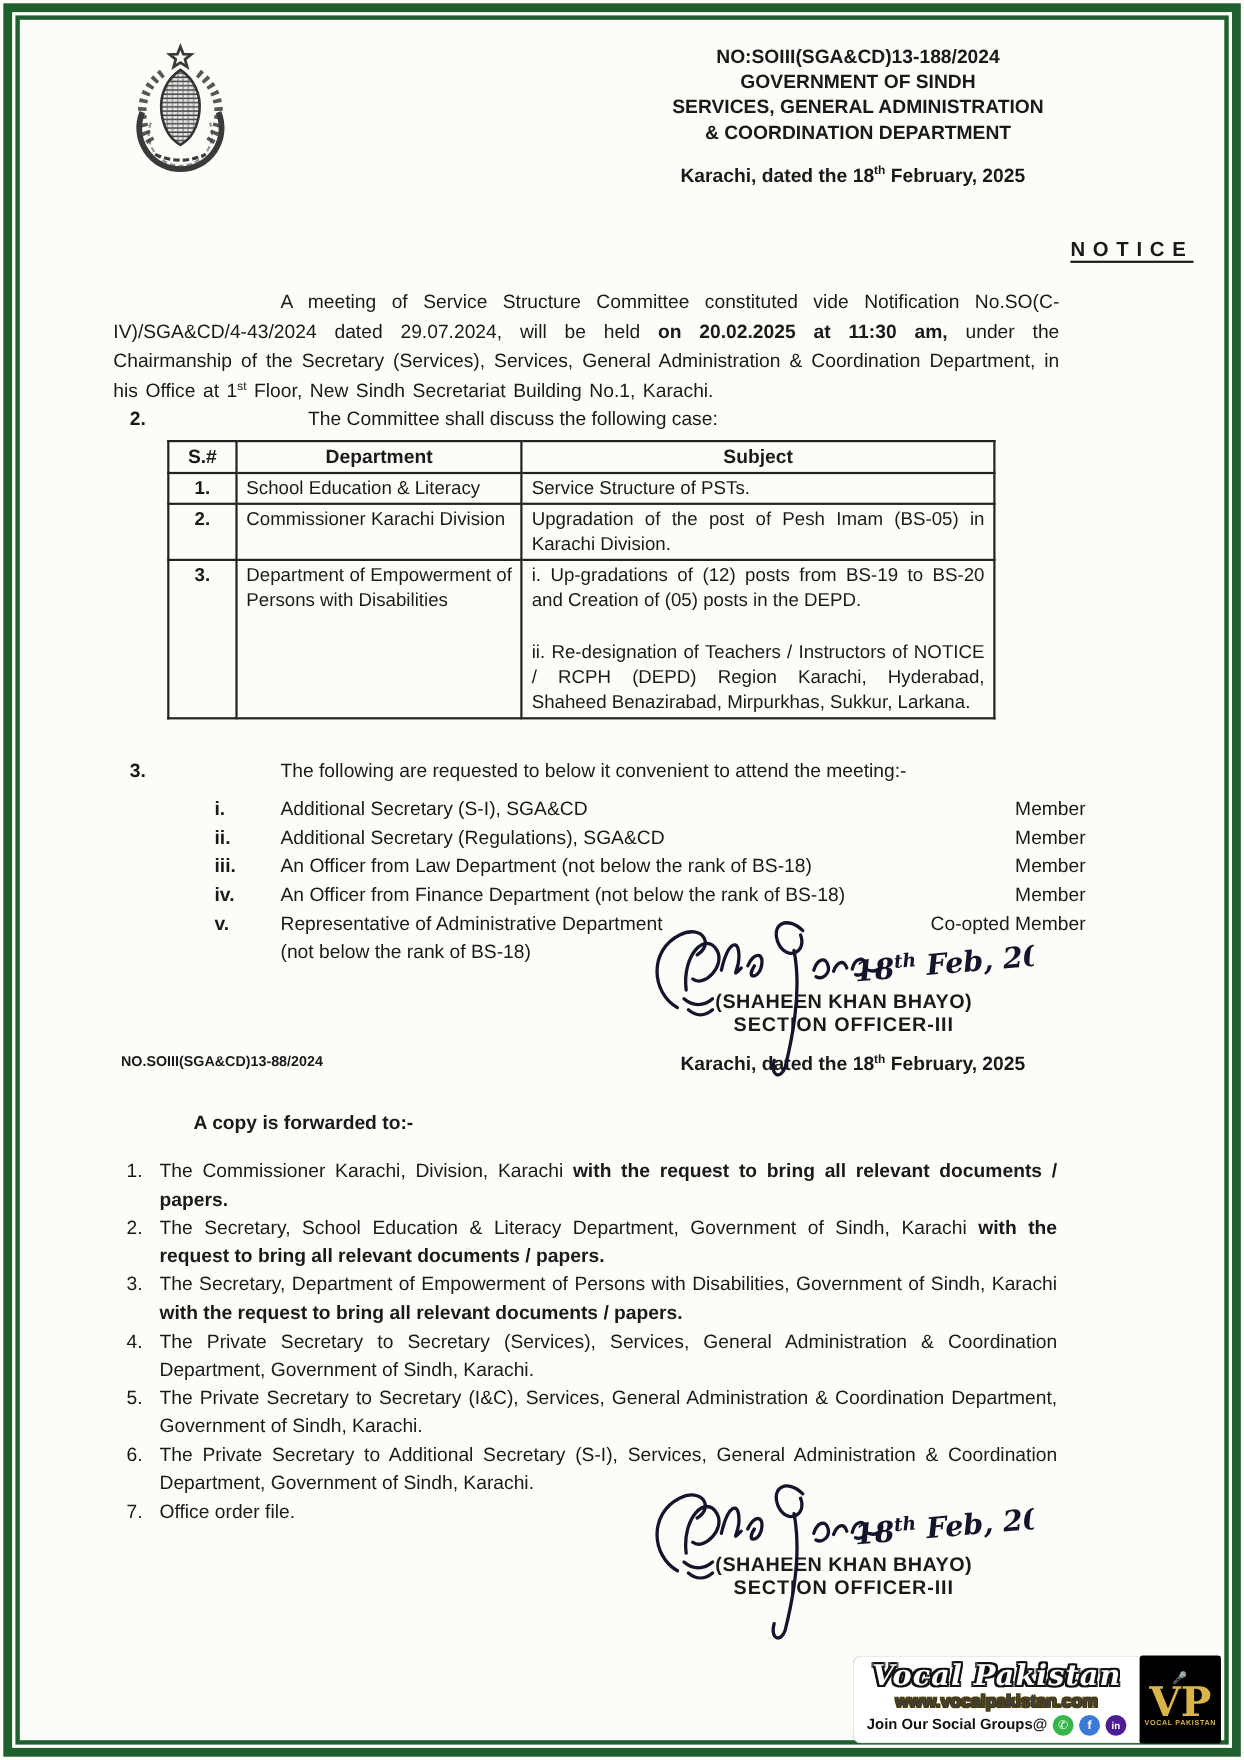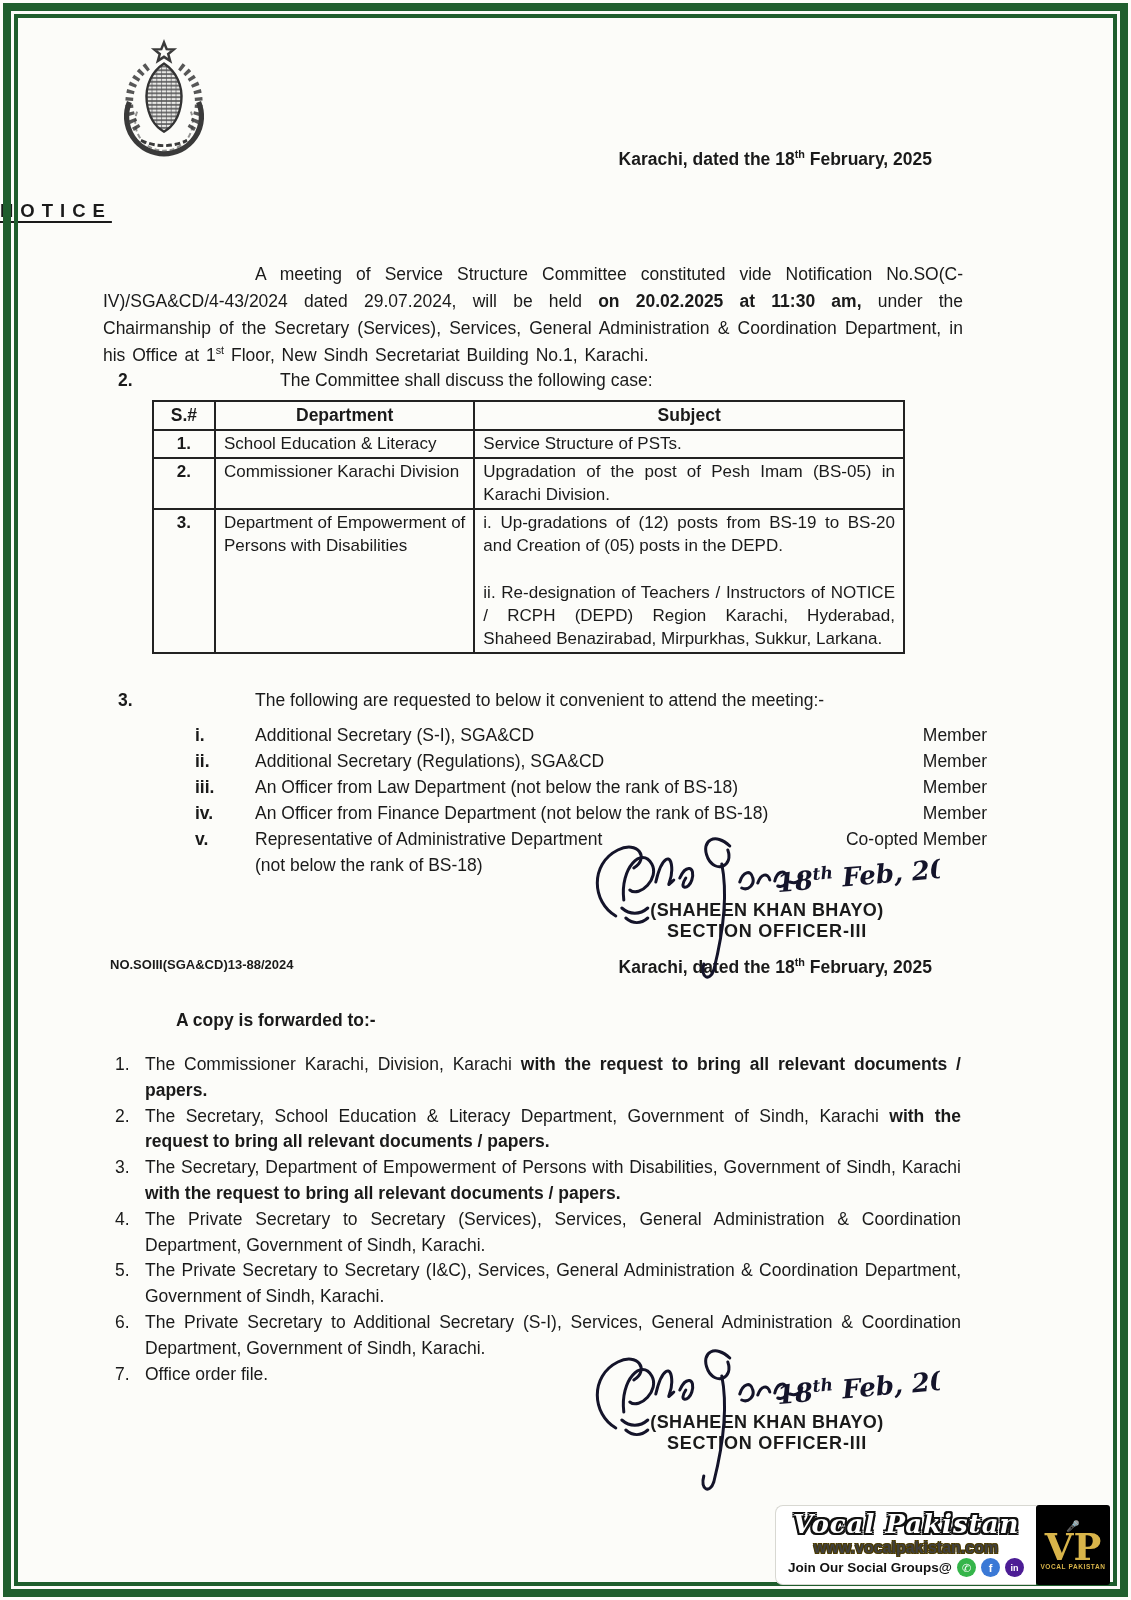--- a/index.html
+++ b/index.html
@@ -27,21 +27,21 @@
   .abs{position:absolute;}
 
   
   .emblem{left:116px;top:38px;width:96px;height:126px;}
 
   
   .hdr{left:580px;top:40px;width:400px;text-align:center;font-weight:bold;font-size:17.5px;line-height:23px;}
   .date-line{top:149px;right:199px;font-weight:bold;font-size:17.5px;}
   sup{font-size:62%;line-height:0;vertical-align:super;}
 
-  .notice-title-wrap{top:200px;left:0;width:1085px;text-align:left;}
+  .notice-title-wrap{top:216px;left:0;width:1085px;text-align:right;}
   .notice-title{
     display:inline-block;font-weight:bold;font-size:18.5px;letter-spacing:7px;
     text-decoration:underline;text-underline-offset:4px;text-decoration-thickness:2px;
   }
 
   .para{
     left:103px;top:243px;width:860px;
     font-size:17.5px;line-height:27px;text-align:justify;text-indent:152px;
     word-spacing:2px;
   }
@@ -109,21 +109,21 @@
   }
   .wm-brand{
     font-family:"DejaVu Serif",serif;font-style:italic;font-weight:bold;
     font-size:26px;line-height:28px;color:#fff;letter-spacing:1px;
     text-shadow:-2px -2px 0 #111,2px -2px 0 #111,-2px 2px 0 #111,2px 2px 0 #111,0 2px 0 #111,2px 0 0 #111,0 -2px 0 #111,-2px 0 0 #111;
   }
   .wm-url{
     font-weight:bold;font-size:16px;line-height:18px;color:#404040;
     text-shadow:-1px -1px 0 #4a3a00,1px -1px 0 #4a3a00,-1px 1px 0 #4a3a00,1px 1px 0 #4a3a00;
   }
-  .wm-social{display:flex;align-items:flex-start;justify-content:center;gap:5px;
+  .wm-social{display:flex;align-items:flex-end;justify-content:center;gap:5px;
     font-weight:bold;font-size:13.5px;color:#111;line-height:20px;}
   .soc{display:inline-flex;align-items:center;justify-content:center;
     width:19px;height:19px;border-radius:50%;color:#fff;font-size:11px;font-weight:bold;}
   .soc-wa{background:#35b54a;}
   .soc-fb{background:#3b79d6;}
   .soc-in{background:#4c1d95;font-size:9px;}
   .wm-logo{
     width:74px;background:#000;border-radius:3px;
     display:flex;flex-direction:column;align-items:center;justify-content:center;gap:1px;
   }
@@ -151,20 +151,26 @@
     </defs>
     <polygon points="50,4 52.8,11.0 60.2,11.3 54.4,16.0 56.4,23.2 50,19.0 43.6,23.2 45.6,16.0 39.8,11.3 47.2,11.0" fill="none" stroke="#3a3a3a" stroke-width="2.6"></polygon>
     <path d="M22,94 C8,72 12,44 33,29" fill="none" stroke="#454545" stroke-width="8" stroke-dasharray="3.5 4.2" opacity="0.9"></path>
     <path d="M78,94 C92,72 88,44 67,29" fill="none" stroke="#454545" stroke-width="8" stroke-dasharray="3.5 4.2" opacity="0.9"></path>
     <path d="M14,66 A39,39 0 1 0 86,66" fill="none" stroke="#3a3a3a" stroke-width="5.5"></path>
     <path d="M22,76 A30,30 0 1 0 78,76" fill="none" stroke="#3a3a3a" stroke-width="2" opacity="0.55" stroke-dasharray="5 3"></path>
     <path d="M50,26 C62,34 70,48 68,66 C66,82 59,92 50,97 C41,92 34,82 32,66 C30,48 38,34 50,26 Z" fill="url(#hatch)" stroke="#333" stroke-width="2.4"></path>
     <path d="M26,106 Q50,117 74,106" fill="none" stroke="#3a3a3a" stroke-width="3" stroke-dasharray="6 3"></path>
   </svg>
 
+  <div class="abs hdr">
+    <div>NO:SOIII(SGA&amp;CD)13-188/2024</div>
+    <div>GOVERNMENT OF SINDH</div>
+    <div>SERVICES, GENERAL ADMINISTRATION</div>
+    <div>&amp; COORDINATION DEPARTMENT</div>
+  </div>
 
   <div class="abs date-line"><span>Karachi, dated the 18</span><sup>th</sup><span> February, 2025</span></div>
 
   <div class="abs notice-title-wrap">
     <span class="notice-title">NOTICE</span>
   </div>
 
   <p class="abs para"><span>A meeting of Service Structure Committee constituted vide Notification No.SO(C-IV)/SGA&amp;CD/4-43/2024 dated 29.07.2024, will be held </span><b>on 20.02.2025 at 11:30 am,</b><span> under the Chairmanship of the Secretary (Services), Services, General Administration &amp; Coordination Department, in his Office at 1</span><sup>st</sup><span> Floor, New Sindh Secretariat Building No.1, Karachi.</span></p>
 
   <div class="abs sec-no sec2-no">2.</div>

